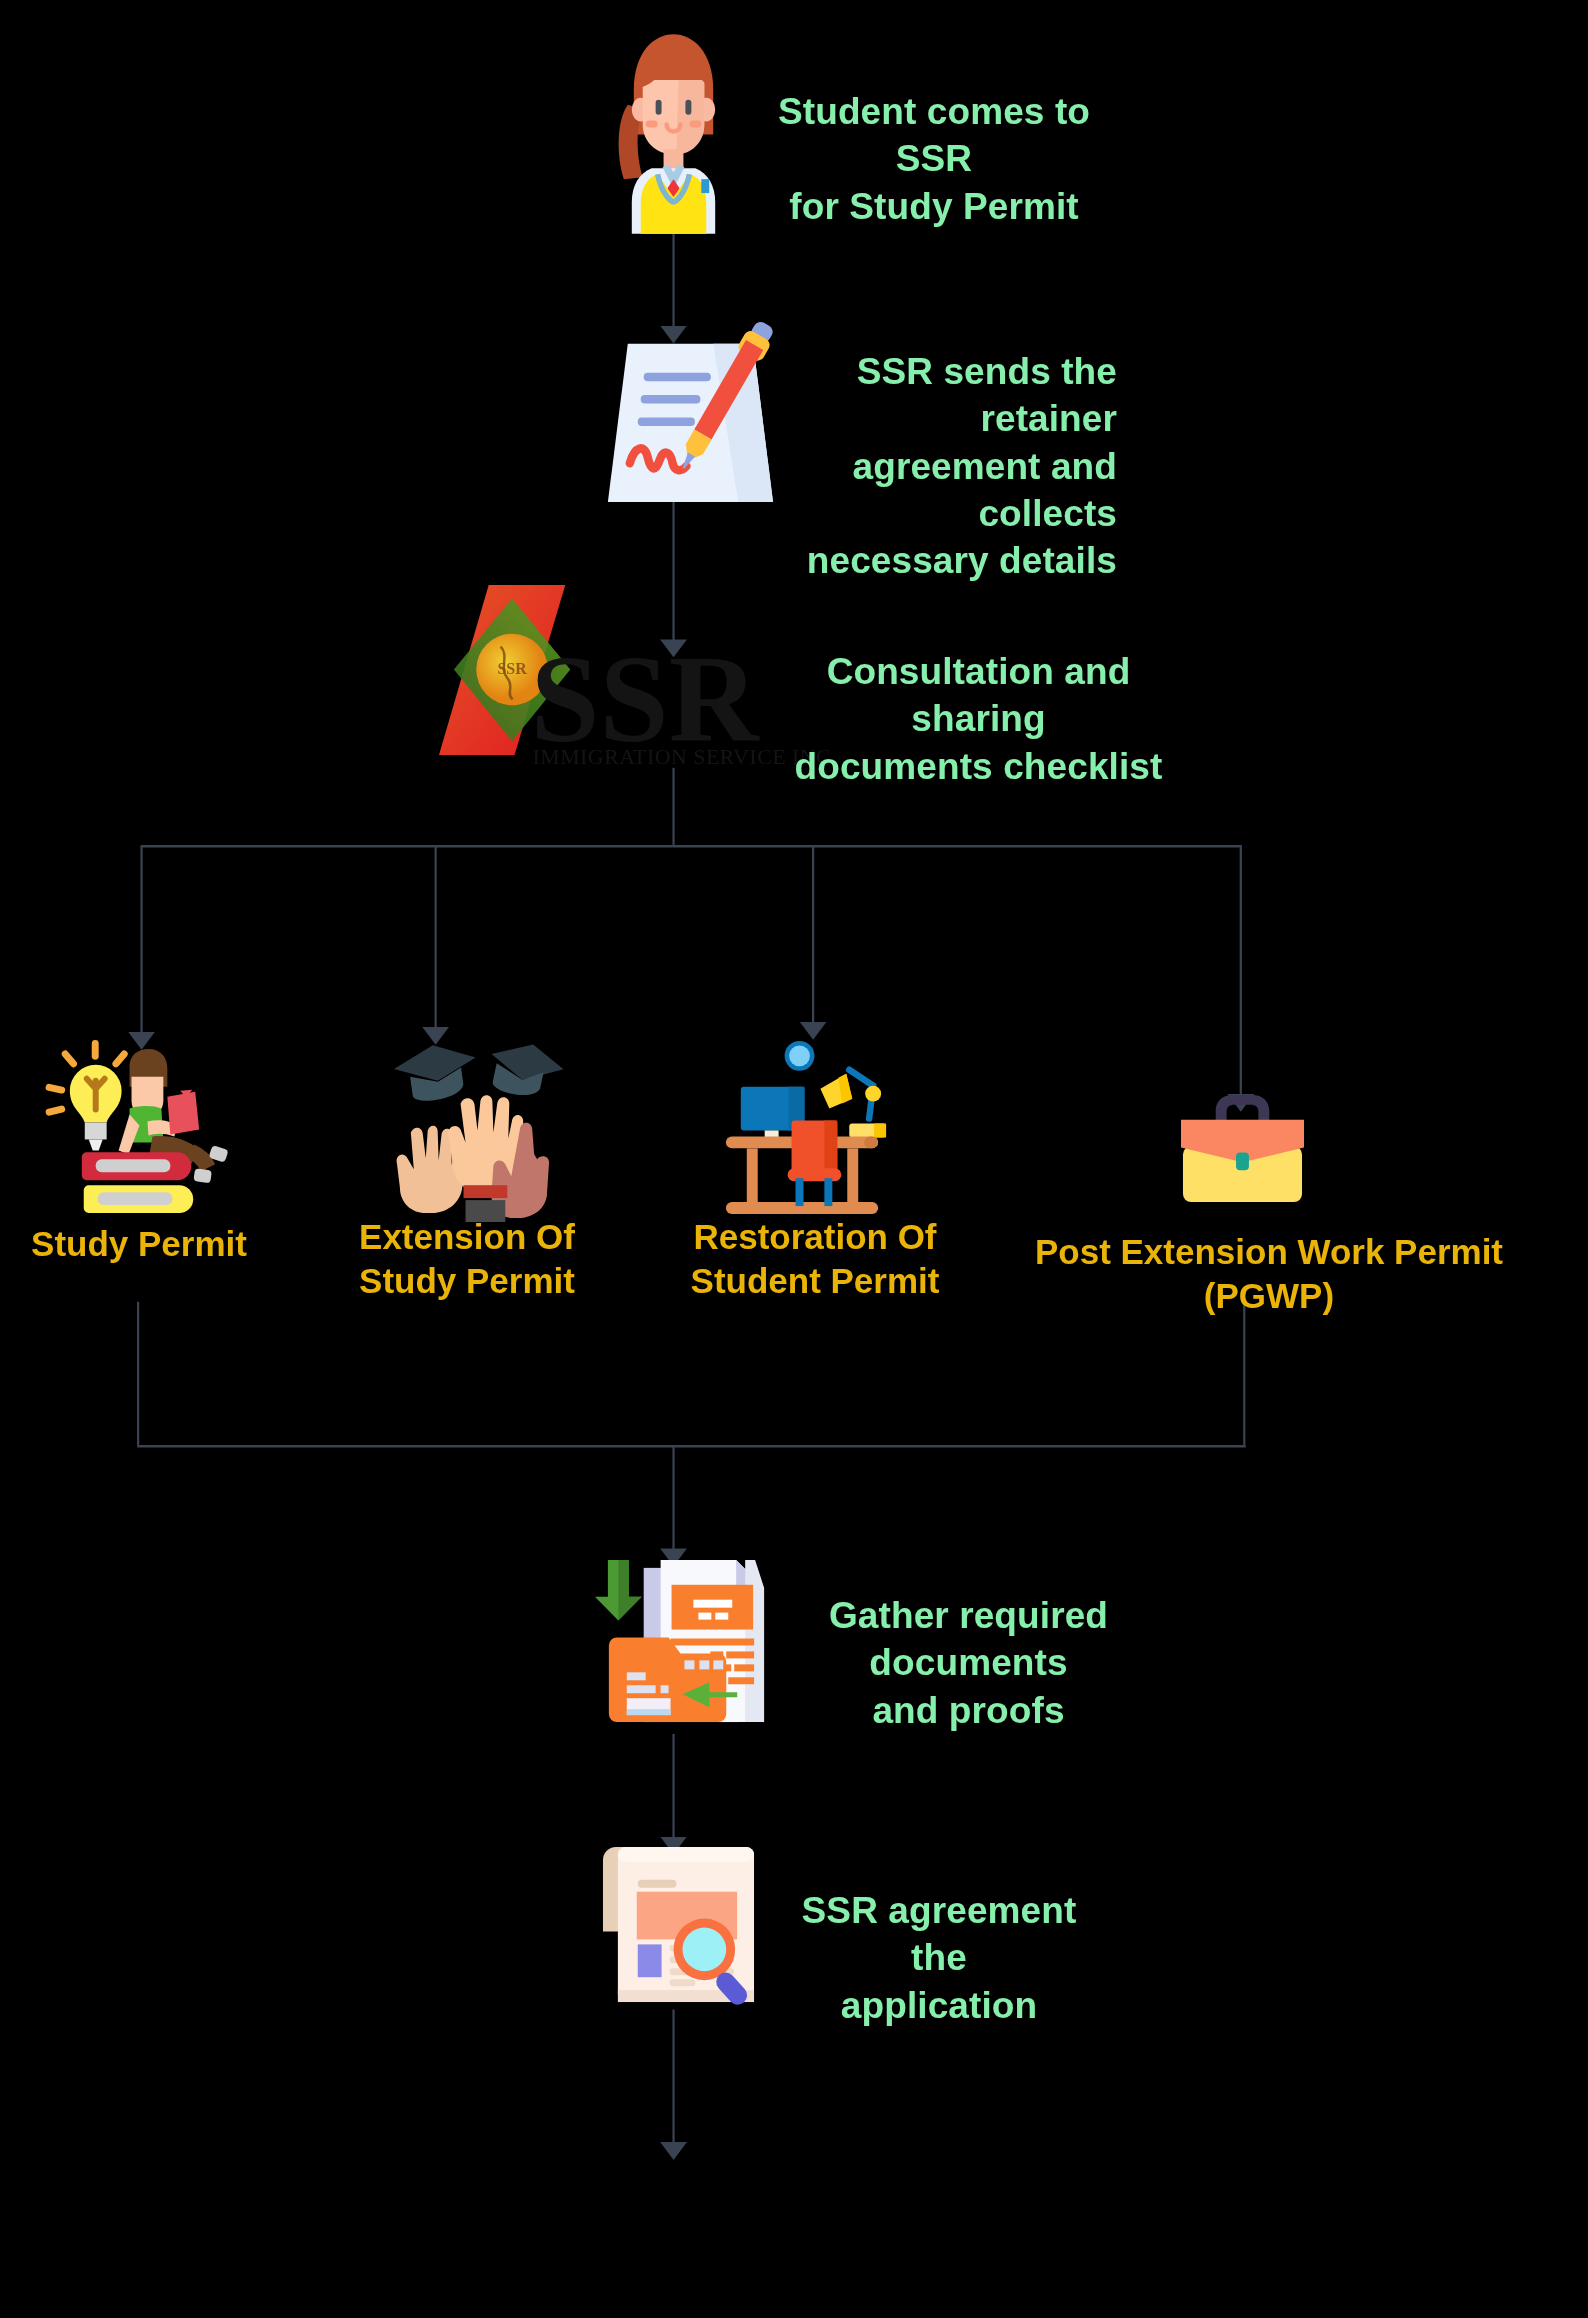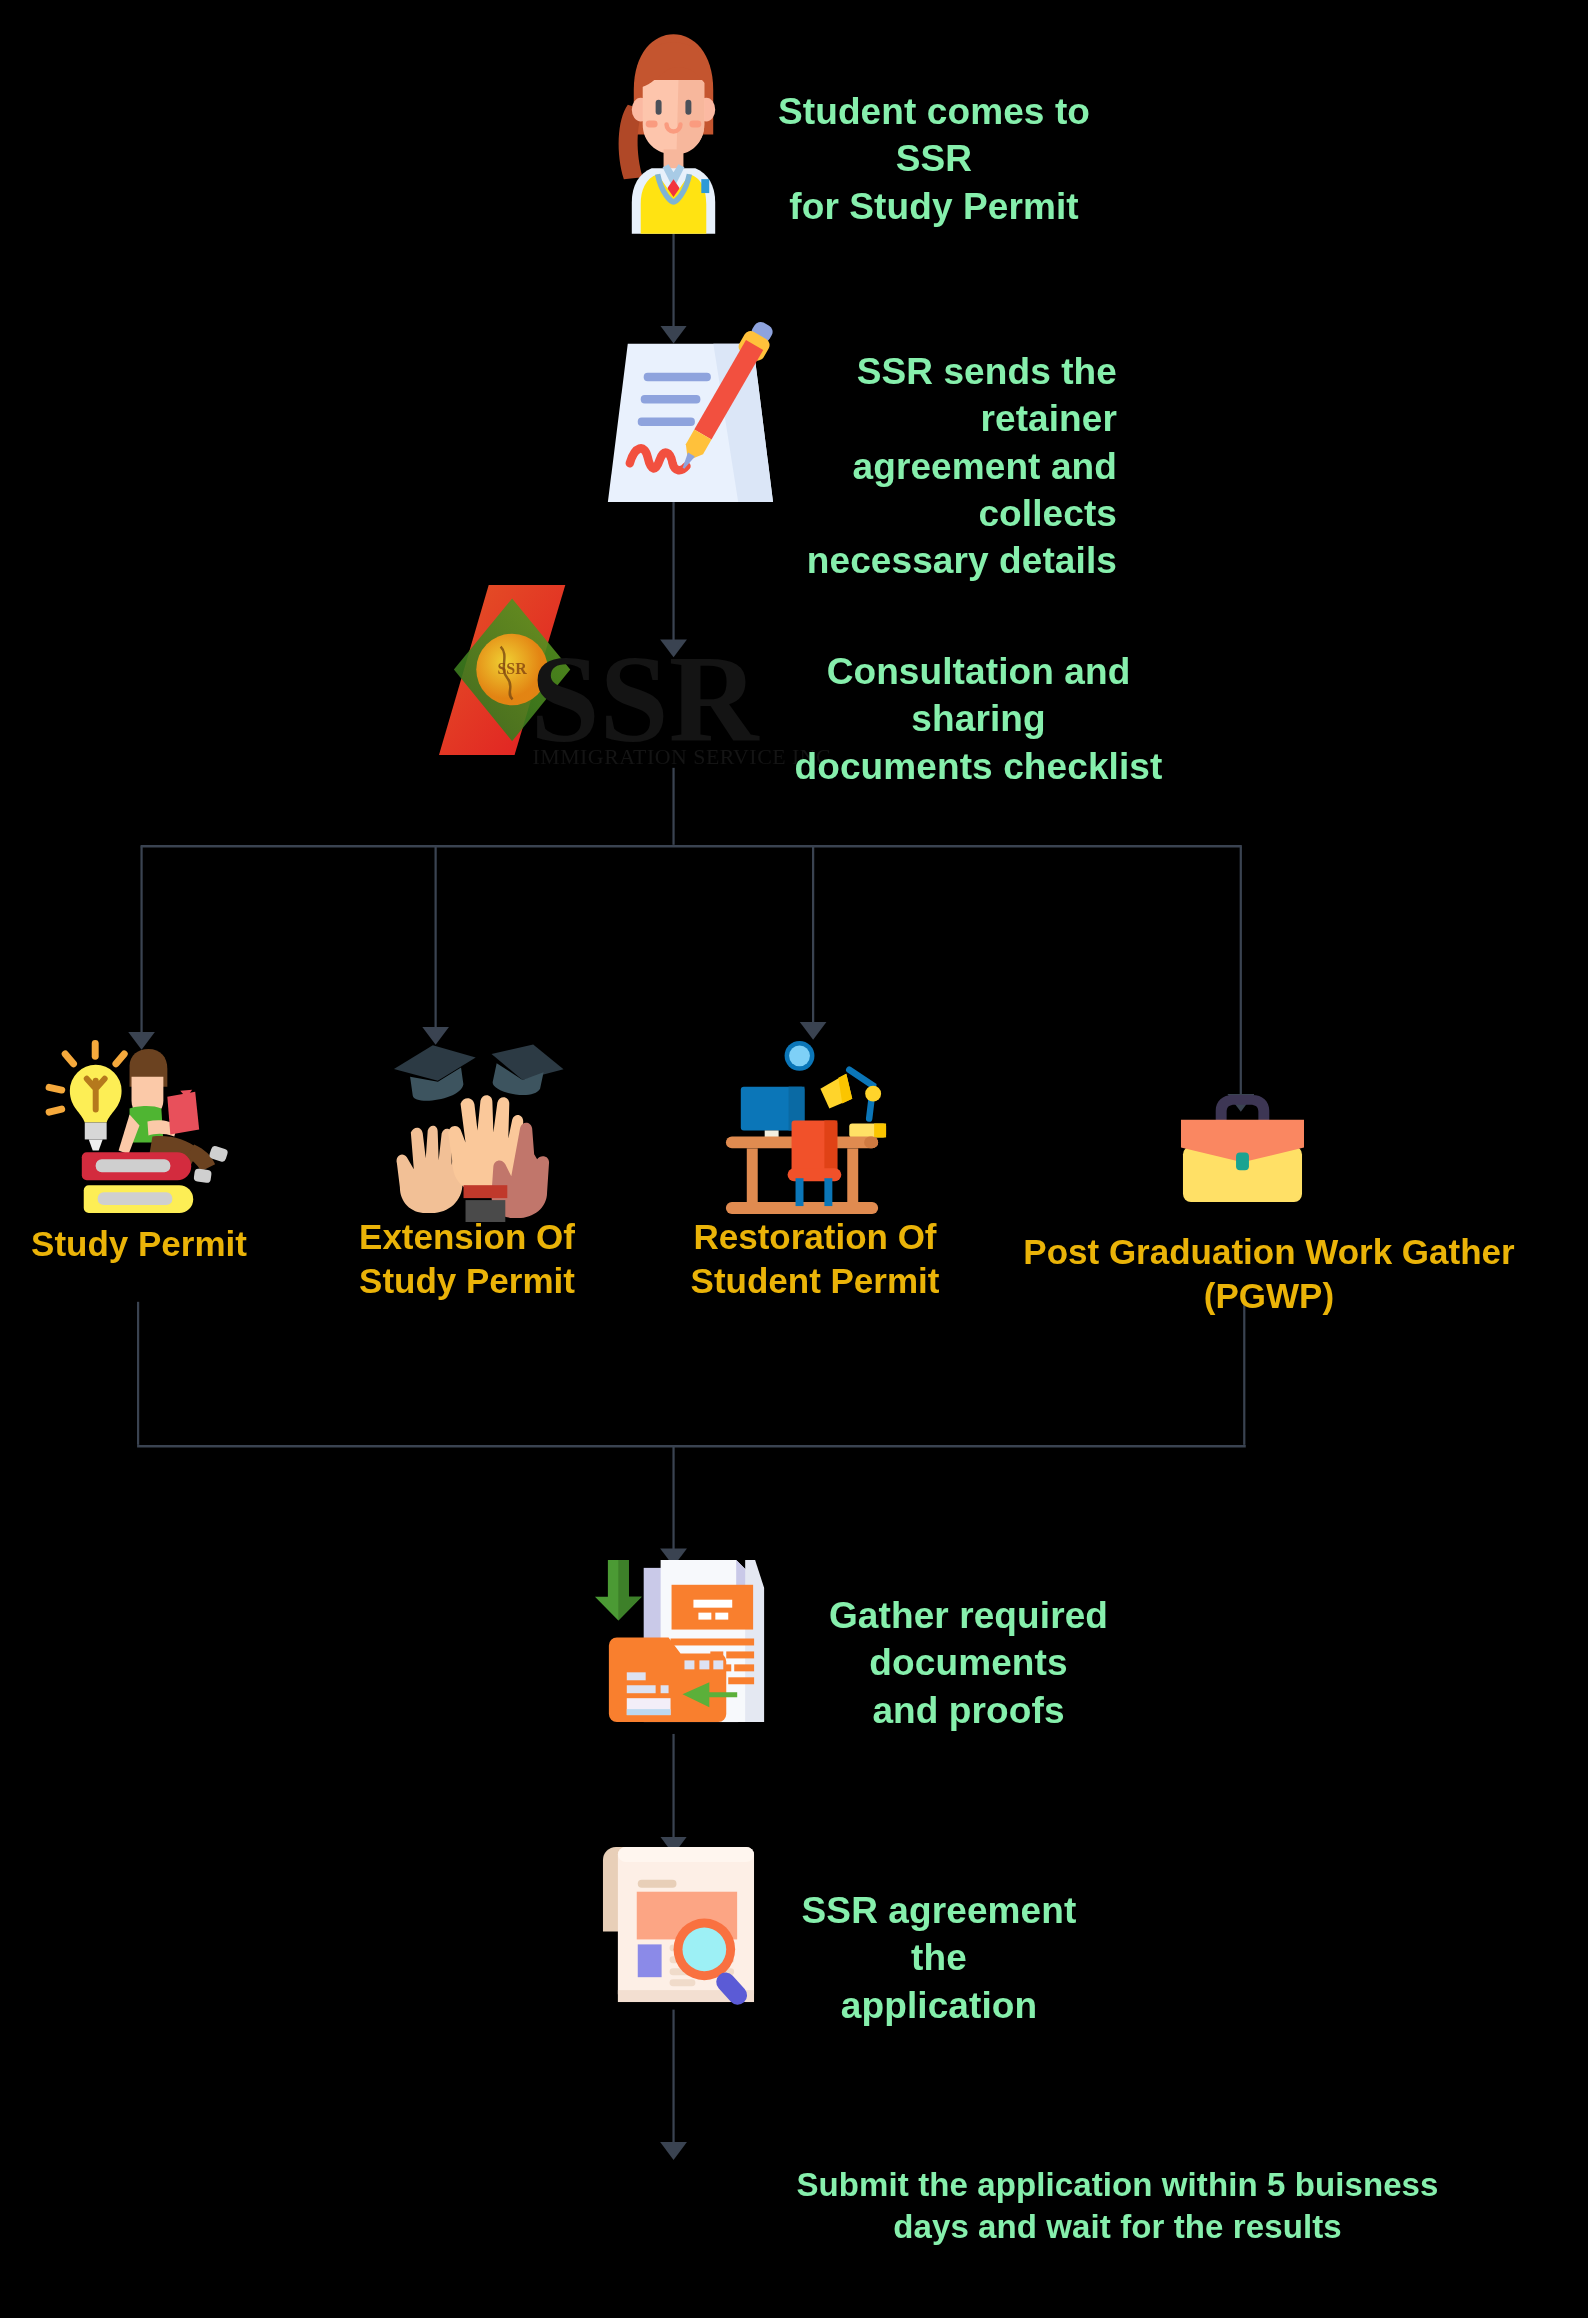--- a/index.html
+++ b/index.html
@@ -289,21 +289,21 @@
 Student Permit</div>
 
   <div class="node" style="left:1170px; top:1083px;">
     <svg width="144" height="124" viewBox="0 0 290 250">
       <path d="M92,56 C92,36 106,24 126,24 L166,24 C186,24 200,36 200,56 L200,90 L178,90 L178,58 C178,48 172,44 162,44 L130,44 C120,44 114,48 114,58 L114,90 L92,90 Z" fill="#3d3654"></path>
       <rect x="26" y="128" width="240" height="112" rx="16" fill="#ffe066"></rect>
       <path d="M22,74 L270,74 L270,130 L146,160 L22,130 Z" fill="#fa8761"></path>
       <rect x="133" y="140" width="26" height="36" rx="8" fill="#1aa391"></rect>
     </svg>
   </div>
-  <div class="branch-label f-70" style="left:991px; top:1230px; width:556px;">Post Graduation Work Gather (PGWP)</div>
+  <div class="branch-label f-70" style="left:991px; top:1230px; width:556px;">Post Extension Work Permit (PGWP)</div>
 
   <div class="node" style="left:581px; top:1545px;">
     <svg width="199" height="189" viewBox="0 0 400 380">
 
       <path d="M54,30 L96,30 L96,104 L122,104 L75,152 L28,104 L54,104 Z" fill="#4b9a34"></path>
       <path d="M75,30 L96,30 L96,104 L122,104 L75,152 Z" fill="#3d8029"></path>
 
       <rect x="126" y="46" width="190" height="310" fill="#c9c9e8"></rect>
 
       <path d="M160,30 L312,30 L368,86 L368,356 L160,356 Z" fill="#f7f9fc"></path>
@@ -355,17 +355,15 @@
       </g>
 
       <circle cx="212" cy="208" r="62" fill="#f97140"></circle>
       <circle cx="212" cy="208" r="44" fill="#9df0f5"></circle>
       <rect x="248" y="250" width="38" height="74" rx="19" fill="#5b5bd6" transform="rotate(-42 267 287)"></rect>
     </svg>
   </div>
   <div class="step-label f-74" style="left:785px; top:1887px; width:308px;">SSR agreement the
 application</div>
 
-  <div class="step-label f-66" style="left:792px; top:2164px; width:651px;">Submit the application within 5 buisness
-days and wait for the results</div>
 
 </div>
 
 
 </body></html>

